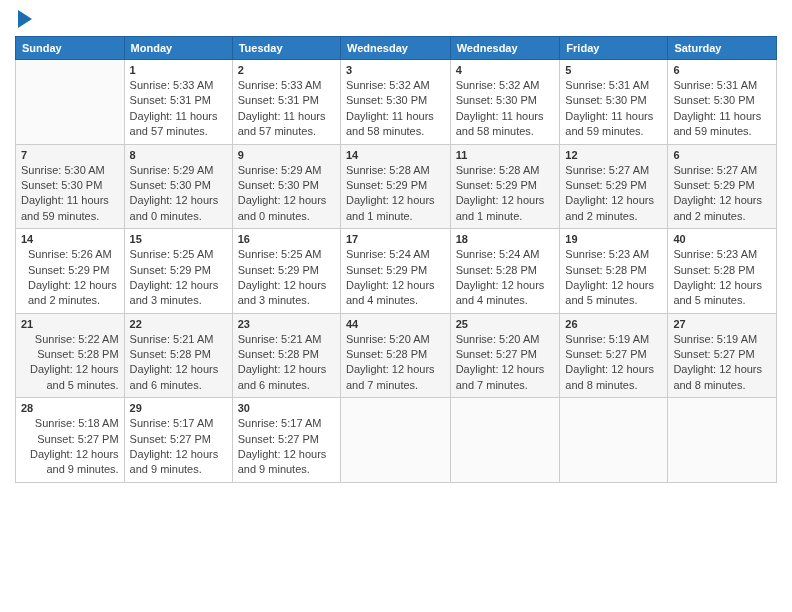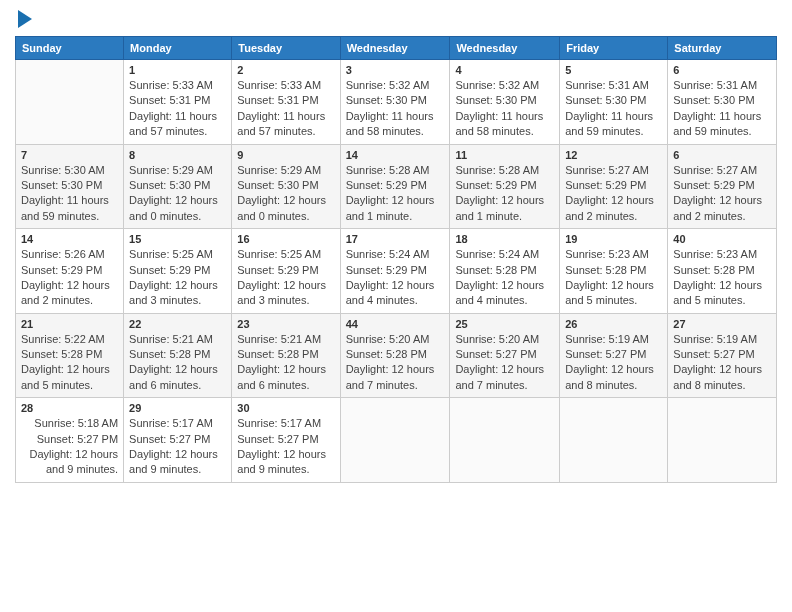--- a/index.html
+++ b/index.html
@@ -215,21 +215,21 @@
             <span class="day-num">6</span>
             <div class="day-info" style="white-space: pre-line;">Sunrise: 5:27 AM
 Sunset: 5:29 PM
 Daylight: 12 hours
 and 2 minutes.</div>
           </td>
         </tr>
         <tr>
           <td>
             <span class="day-num">14</span>
-            <div class="day-info" style="white-space: pre-line;">Sunrise: 5:26 AM
+            <div class="day-info" style="white-space: pre-line; margin-left: 7px;">Sunrise: 5:26 AM
 Sunset: 5:29 PM
 Daylight: 12 hours
 and 2 minutes.</div>
           </td>
           <td>
             <span class="day-num">15</span>
             <div class="day-info" style="white-space: pre-line;">Sunrise: 5:25 AM
 Sunset: 5:29 PM
 Daylight: 12 hours
 and 3 minutes.</div>
@@ -266,21 +266,21 @@
             <span class="day-num">40</span>
             <div class="day-info" style="white-space: pre-line;">Sunrise: 5:23 AM
 Sunset: 5:28 PM
 Daylight: 12 hours
 and 5 minutes.</div>
           </td>
         </tr>
         <tr>
           <td>
             <span class="day-num">21</span>
-            <div class="day-info" style="white-space: pre-line;">Sunrise: 5:22 AM
+            <div class="day-info" style="white-space: pre-line; text-align: right;">Sunrise: 5:22 AM
 Sunset: 5:28 PM
 Daylight: 12 hours
 and 5 minutes.</div>
           </td>
           <td>
             <span class="day-num">22</span>
             <div class="day-info" style="white-space: pre-line;">Sunrise: 5:21 AM
 Sunset: 5:28 PM
 Daylight: 12 hours
 and 6 minutes.</div>

